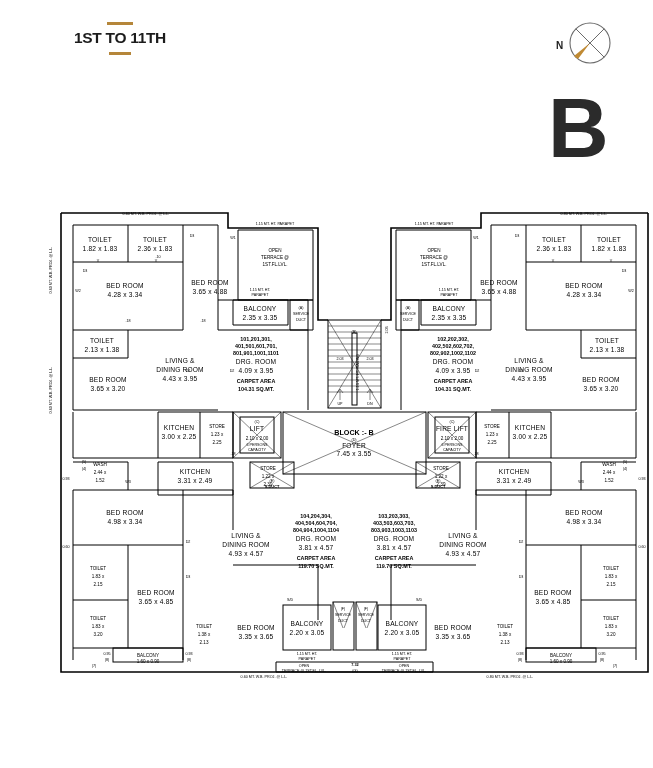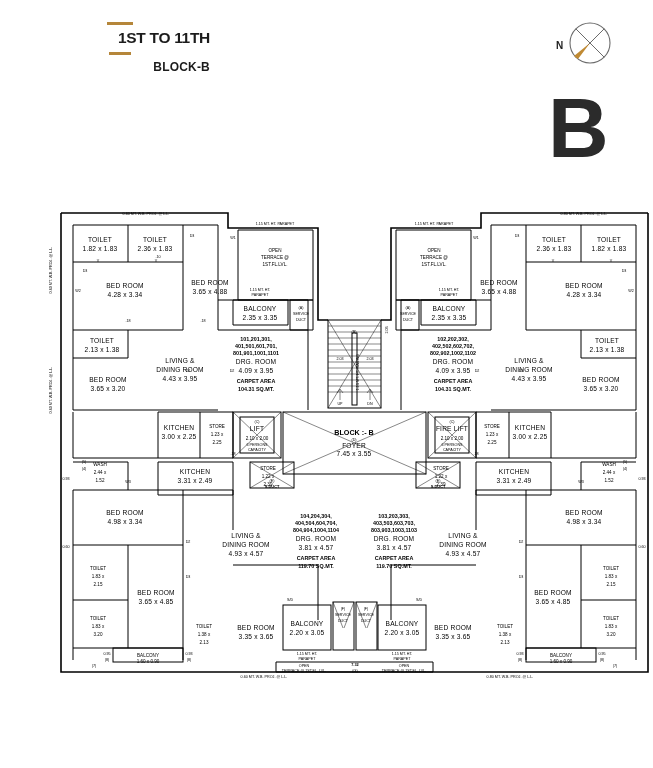--- a/index.html
+++ b/index.html
@@ -1,21 +1,21 @@
 <!DOCTYPE html>
 <html><head>
 <meta charset="utf-8">
 <title>1st to 11th Floor Plan - Block B</title>
 <style>
   html,body{margin:0;padding:0;background:#ffffff;}
   body{width:653px;height:768px;position:relative;overflow:hidden;
        font-family:"Liberation Sans","DejaVu Sans",sans-serif;color:#111;}
 
   
-  #title-block{position:absolute;left:30px;top:22px;width:180px;text-align:right;}
+  #title-block{position:absolute;left:30px;top:22px;width:180px;text-align:center;}
   #title-rule-top{width:26px;height:3px;background:#b5863a;margin:0 auto 5px;}
   #title-line1{font-size:15.5px;font-weight:bold;letter-spacing:-0.3px;color:#1c1c1c;line-height:1.05;}
   #title-line2{font-size:12.5px;font-weight:bold;letter-spacing:-0.1px;color:#1c1c1c;line-height:1.15;}
   #title-rule-mid{width:22px;height:3px;background:#b5863a;margin:6px auto 5px;}
   #title-block-name{font-size:12px;font-weight:bold;color:#1c1c1c;letter-spacing:0.2px;}
 
   
   #compass{position:absolute;left:556px;top:18px;width:62px;height:58px;}
   #compass-label{position:absolute;left:556px;top:40px;font-size:10px;font-weight:bold;color:#222;}
 
@@ -29,21 +29,20 @@
 
   
 </style>
 </head>
 <body>
 
 <div id="title-block">
   <div id="title-rule-top"></div>
   <div id="title-line1">1ST TO 11TH</div>
   <div id="title-rule-mid"></div>
-  <div id="title-block-name">BLOCK-B</div>
 </div>
 
 <div id="compass">
   <svg width="62" height="58" viewBox="0 0 62 58">
     <circle cx="34" cy="25" r="20" fill="none" stroke="#6b6b6b" stroke-width="1.1"></circle>
     <line x1="19.8" y1="10.8" x2="48.2" y2="39.2" stroke="#6b6b6b" stroke-width="1"></line>
     <line x1="48.2" y1="10.8" x2="19.8" y2="39.2" stroke="#6b6b6b" stroke-width="1"></line>
     <path d="M34 25 L18 38 L22 41 Z" fill="#c08a33"></path>
   </svg>
 </div>

